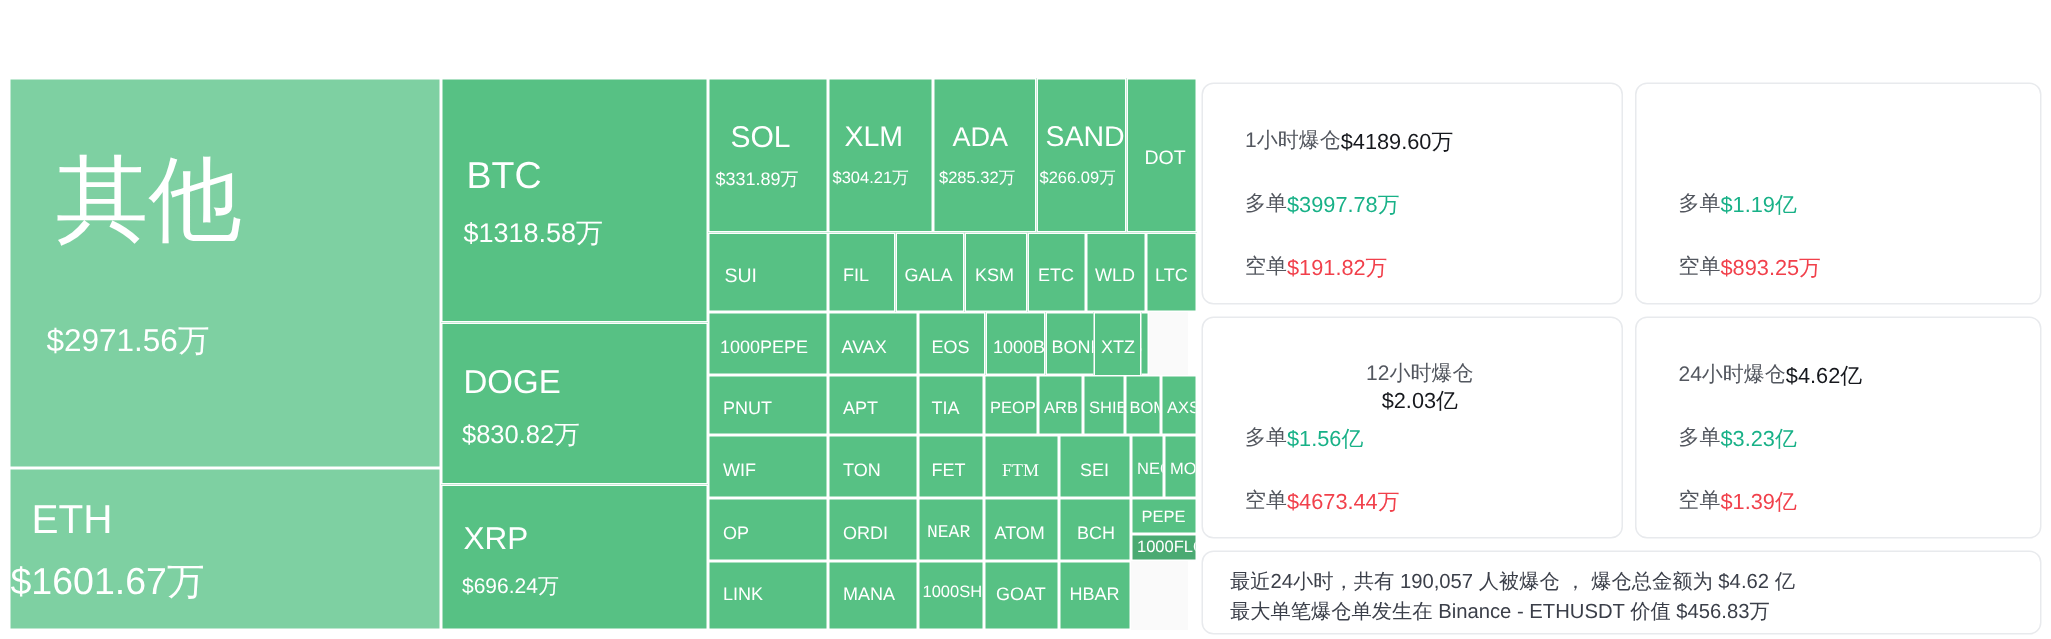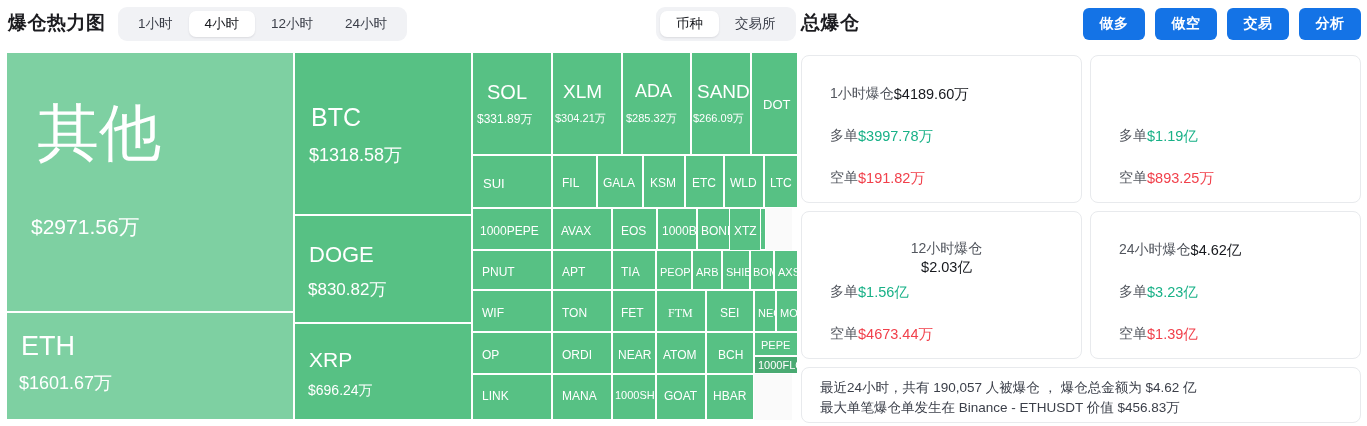--- a/index.html
+++ b/index.html
@@ -77,49 +77,29 @@
   }
   .sum-line { position: absolute; left: 18px; font-size: 13.5px; color: #3b3f49; white-space: nowrap; }
   .sum-line.l1 { top: 11px; }
   .sum-line.l2 { top: 31px; }
 </style>
 </head>
 <body>
 
 <div id="app">
 
-  <div class="header">
-    <div class="hm-title">爆仓热力图</div>
-    <div class="seg seg-1" id="time-seg">
-        <div class="seg-item">1小时</div>
-        <div class="seg-item active">4小时</div>
-        <div class="seg-item">12小时</div>
-        <div class="seg-item">24小时</div>
-      </div>
-    <div class="seg seg-2" id="group-seg">
-        <div class="seg-item active">币种</div>
-        <div class="seg-item">交易所</div>
-      </div>
-    <div class="total-title">总爆仓</div>
-    <div class="act-btns" id="act-btns">
-        <button class="act-btn" style="background: rgb(20, 115, 230);">做多</button>
-        <button class="act-btn" style="background: rgb(20, 115, 230);">做空</button>
-        <button class="act-btn" style="background: rgb(20, 115, 230);">交易</button>
-        <button class="act-btn" style="background: rgb(20, 115, 230);">分析</button>
-      </div>
-  </div>
 
   <div class="treemap" id="treemap">
       <div class="tile pale" style="left: 0px; top: 0px; width: 288px; height: 260px;">
         <div class="t-name" style="font-size: 62px; left: 30px; top: 38px;">其他</div>
         <div class="t-val" style="font-size: 21px; left: 24px; top: 160px;">$2971.56万</div>
       </div>
       <div class="tile pale" style="left: 0px; top: 260px; width: 288px; height: 108px;">
         <div class="t-name" style="font-size: 27px; left: 14px; top: 18px;">ETH</div>
-        <div class="t-val" style="font-size: 18px; left: 12px; top: 58px;">$1601.67万</div>
+        <div class="t-val" style="font-size: 25px; left: 0; top: 58px;">$1601.67万</div>
       </div>
       <div class="tile" style="left: 288px; top: 0px; width: 178px; height: 163px;">
         <div class="t-name" style="font-size: 25px; left: 16px; top: 50px;">BTC</div>
         <div class="t-val" style="font-size: 18px; left: 14px; top: 90px;">$1318.58万</div>
       </div>
       <div class="tile" style="left: 288px; top: 163px; width: 178px; height: 108px;">
         <div class="t-name" style="font-size: 22px; left: 14px; top: 26px;">DOGE</div>
         <div class="t-val" style="font-size: 17px; left: 13px; top: 62px;">$830.82万</div>
       </div>
       <div class="tile" style="left: 288px; top: 271px; width: 178px; height: 97px;">
@@ -231,21 +211,21 @@
       </div>
       <div class="tile" style="left: 770px; top: 238px; width: 22px; height: 42px;">
         <div class="t-name" style="font-size: 11px; left: 3px; top: 16px;">MOVE</div>
       </div>
       <div class="tile" style="left: 466px; top: 280px; width: 80px; height: 42px;">
         <div class="t-name" style="font-size: 12px; left: 9px; top: 15px;">OP</div>
       </div>
       <div class="tile" style="left: 546px; top: 280px; width: 60px; height: 42px;">
         <div class="t-name" style="font-size: 12px; left: 9px; top: 15px;">ORDI</div>
       </div>
-      <div class="tile" style="left: 606px; top: 280px; width: 44px; height: 42px;">
+      <div class="tile" style="left: 606px; top: 280px; width: 44px; height: 42px; font-family: Liberation Mono, monospace;">
         <div class="t-name" style="font-size: 12px; left: 5px; top: 15px;">NEAR</div>
       </div>
       <div class="tile" style="left: 650px; top: 280px; width: 50px; height: 42px;">
         <div class="t-name" style="font-size: 12px; left: 6px; top: 15px;">ATOM</div>
       </div>
       <div class="tile" style="left: 700px; top: 280px; width: 48px; height: 42px;">
         <div class="t-name" style="font-size: 12px; left: 11px; top: 15px;">BCH</div>
       </div>
       <div class="tile" style="left: 748px; top: 280px; width: 44px; height: 24px;">
         <div class="t-name" style="font-size: 11px; left: 6px; top: 6px;">PEPE</div>

